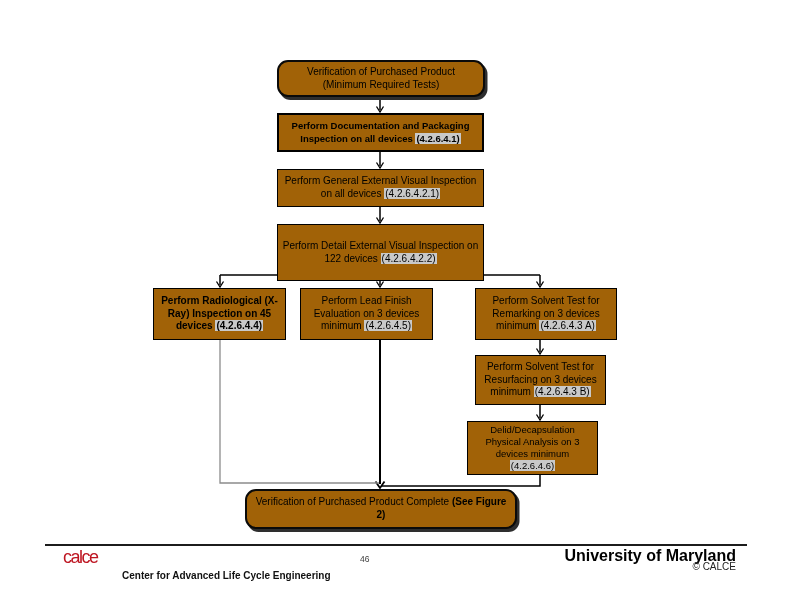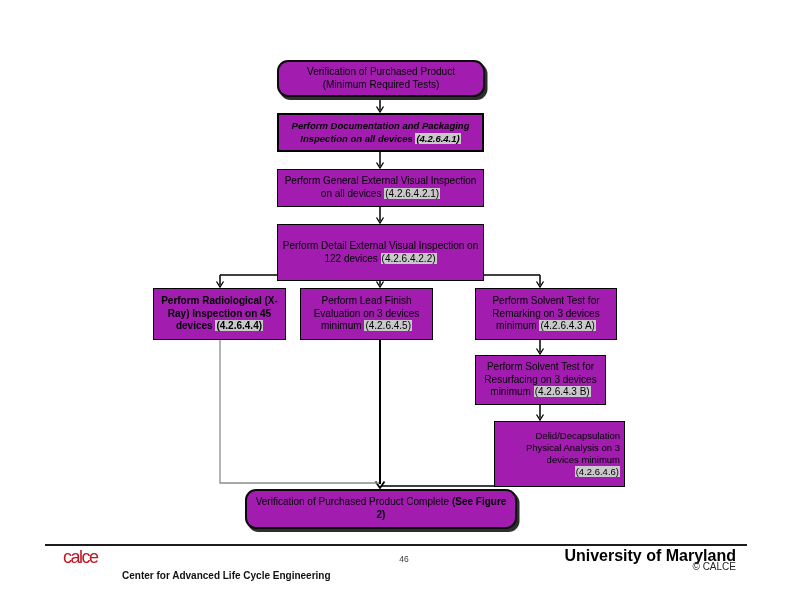--- a/index.html
+++ b/index.html
@@ -3,41 +3,41 @@
 <meta charset="utf-8">
 <style>
   html,body{margin:0;padding:0;background:#ffffff;}
   #slide{
     position:relative;width:792px;height:612px;background:#ffffff;overflow:hidden;
     font-family:"Liberation Sans",sans-serif;color:#000;
   }
   svg.connectors{position:absolute;left:0;top:0;width:792px;height:612px;}
   .node{
     position:absolute;display:flex;align-items:center;justify-content:center;
-    text-align:center;background:#a21caf;box-sizing:border-box;
+    text-align:center;background:#a16207;box-sizing:border-box;
     font-size:10px;line-height:1.28;padding:14px 4px;
   }
   .rect{border:1.5px solid #000;}
   .rect-bold{border-width:2px;font-weight:bold;font-size:9.5px;}
   .rounded{
     border:2.5px solid #0a0a0a;border-radius:11px;
     box-shadow:2.5px 3px 0 #2e2e2e;
   }
   .ref{background:#c9c9c9;padding:0 1px;white-space:nowrap;}
   .bold-ref{font-weight:bold;}
   .line2{display:block;}
   .delid{font-size:9.5px;line-height:1.25;}
   
   .footer-rule{position:absolute;left:45px;top:544px;width:702px;height:2px;background:#1c1c1c;}
   .calce-logo{
     position:absolute;left:63px;top:547px;font-size:18px;font-weight:400;
     letter-spacing:-1.5px;color:#be1622;
   }
   .org-name{position:absolute;left:122px;top:570px;font-size:10px;font-weight:bold;color:#111;}
-  .page-number{position:absolute;left:374px;top:554px;width:60px;text-align:center;font-size:8.5px;color:#3d3d3d;}
+  .page-number{position:absolute;left:360px;top:554px;width:60px;font-size:8.5px;color:#3d3d3d;}
   .university{position:absolute;right:56px;top:547px;font-size:16px;font-weight:bold;color:#000;text-align:center;margin-left:40px;}
   .copyright{position:absolute;right:56px;top:561px;font-size:10px;color:#222;text-align:right;}
 </style>
 </head>
 <body>
 
 <div id="slide">
 
   <svg class="connectors" viewBox="0 0 792 612" xmlns="http://www.w3.org/2000/svg">
     <g stroke="#000" stroke-width="1.5" fill="none">
@@ -78,21 +78,21 @@
     <path d="M220 340 L220 483 L379 483" stroke="#8c8c8c" stroke-width="1.3" fill="none"></path>
   </svg>
 
   <div class="node rounded" style="left:277px;top:60px;width:208px;height:37px;">
     <div>
       <span>Verification of Purchased Product</span>
       <span class="line2">(Minimum Required Tests)</span>
     </div>
   </div>
 
-  <div class="node rect rect-bold" style="left:277px;top:113px;width:207px;height:39px;font-style:italic;">
+  <div class="node rect rect-bold" style="left:277px;top:113px;width:207px;height:39px;">
     <div>
       <span>Perform Documentation and Packaging Inspection on all devices</span>
       <span class="ref">(4.2.6.4.1)</span>
     </div>
   </div>
 
   <div class="node rect" style="left:277px;top:169px;width:207px;height:38px;">
     <div>
       <span>Perform General External Visual Inspection on all devices</span>
       <span class="ref">(4.2.6.4.2.1)</span>
@@ -127,21 +127,21 @@
     </div>
   </div>
 
   <div class="node rect" style="left:475px;top:355px;width:131px;height:50px;">
     <div>
       <span>Perform Solvent Test for Resurfacing on 3 devices minimum</span>
       <span class="ref">(4.2.6.4.3 B)</span>
     </div>
   </div>
 
-  <div class="node rect delid" style="left:494px;top:421px;width:131px;height:66px;text-align:right;">
+  <div class="node rect delid" style="left:467px;top:421px;width:131px;height:54px;">
     <div>
       <span>Delid/Decapsulation Physical Analysis on 3 devices minimum</span>
       <span class="ref">(4.2.6.4.6)</span>
     </div>
   </div>
 
   <div class="node rounded" style="left:245px;top:489px;width:272px;height:40px;">
     <div>
       <span>Verification of Purchased Product Complete</span>
       <span class="bold-ref">(See Figure 2)</span>

